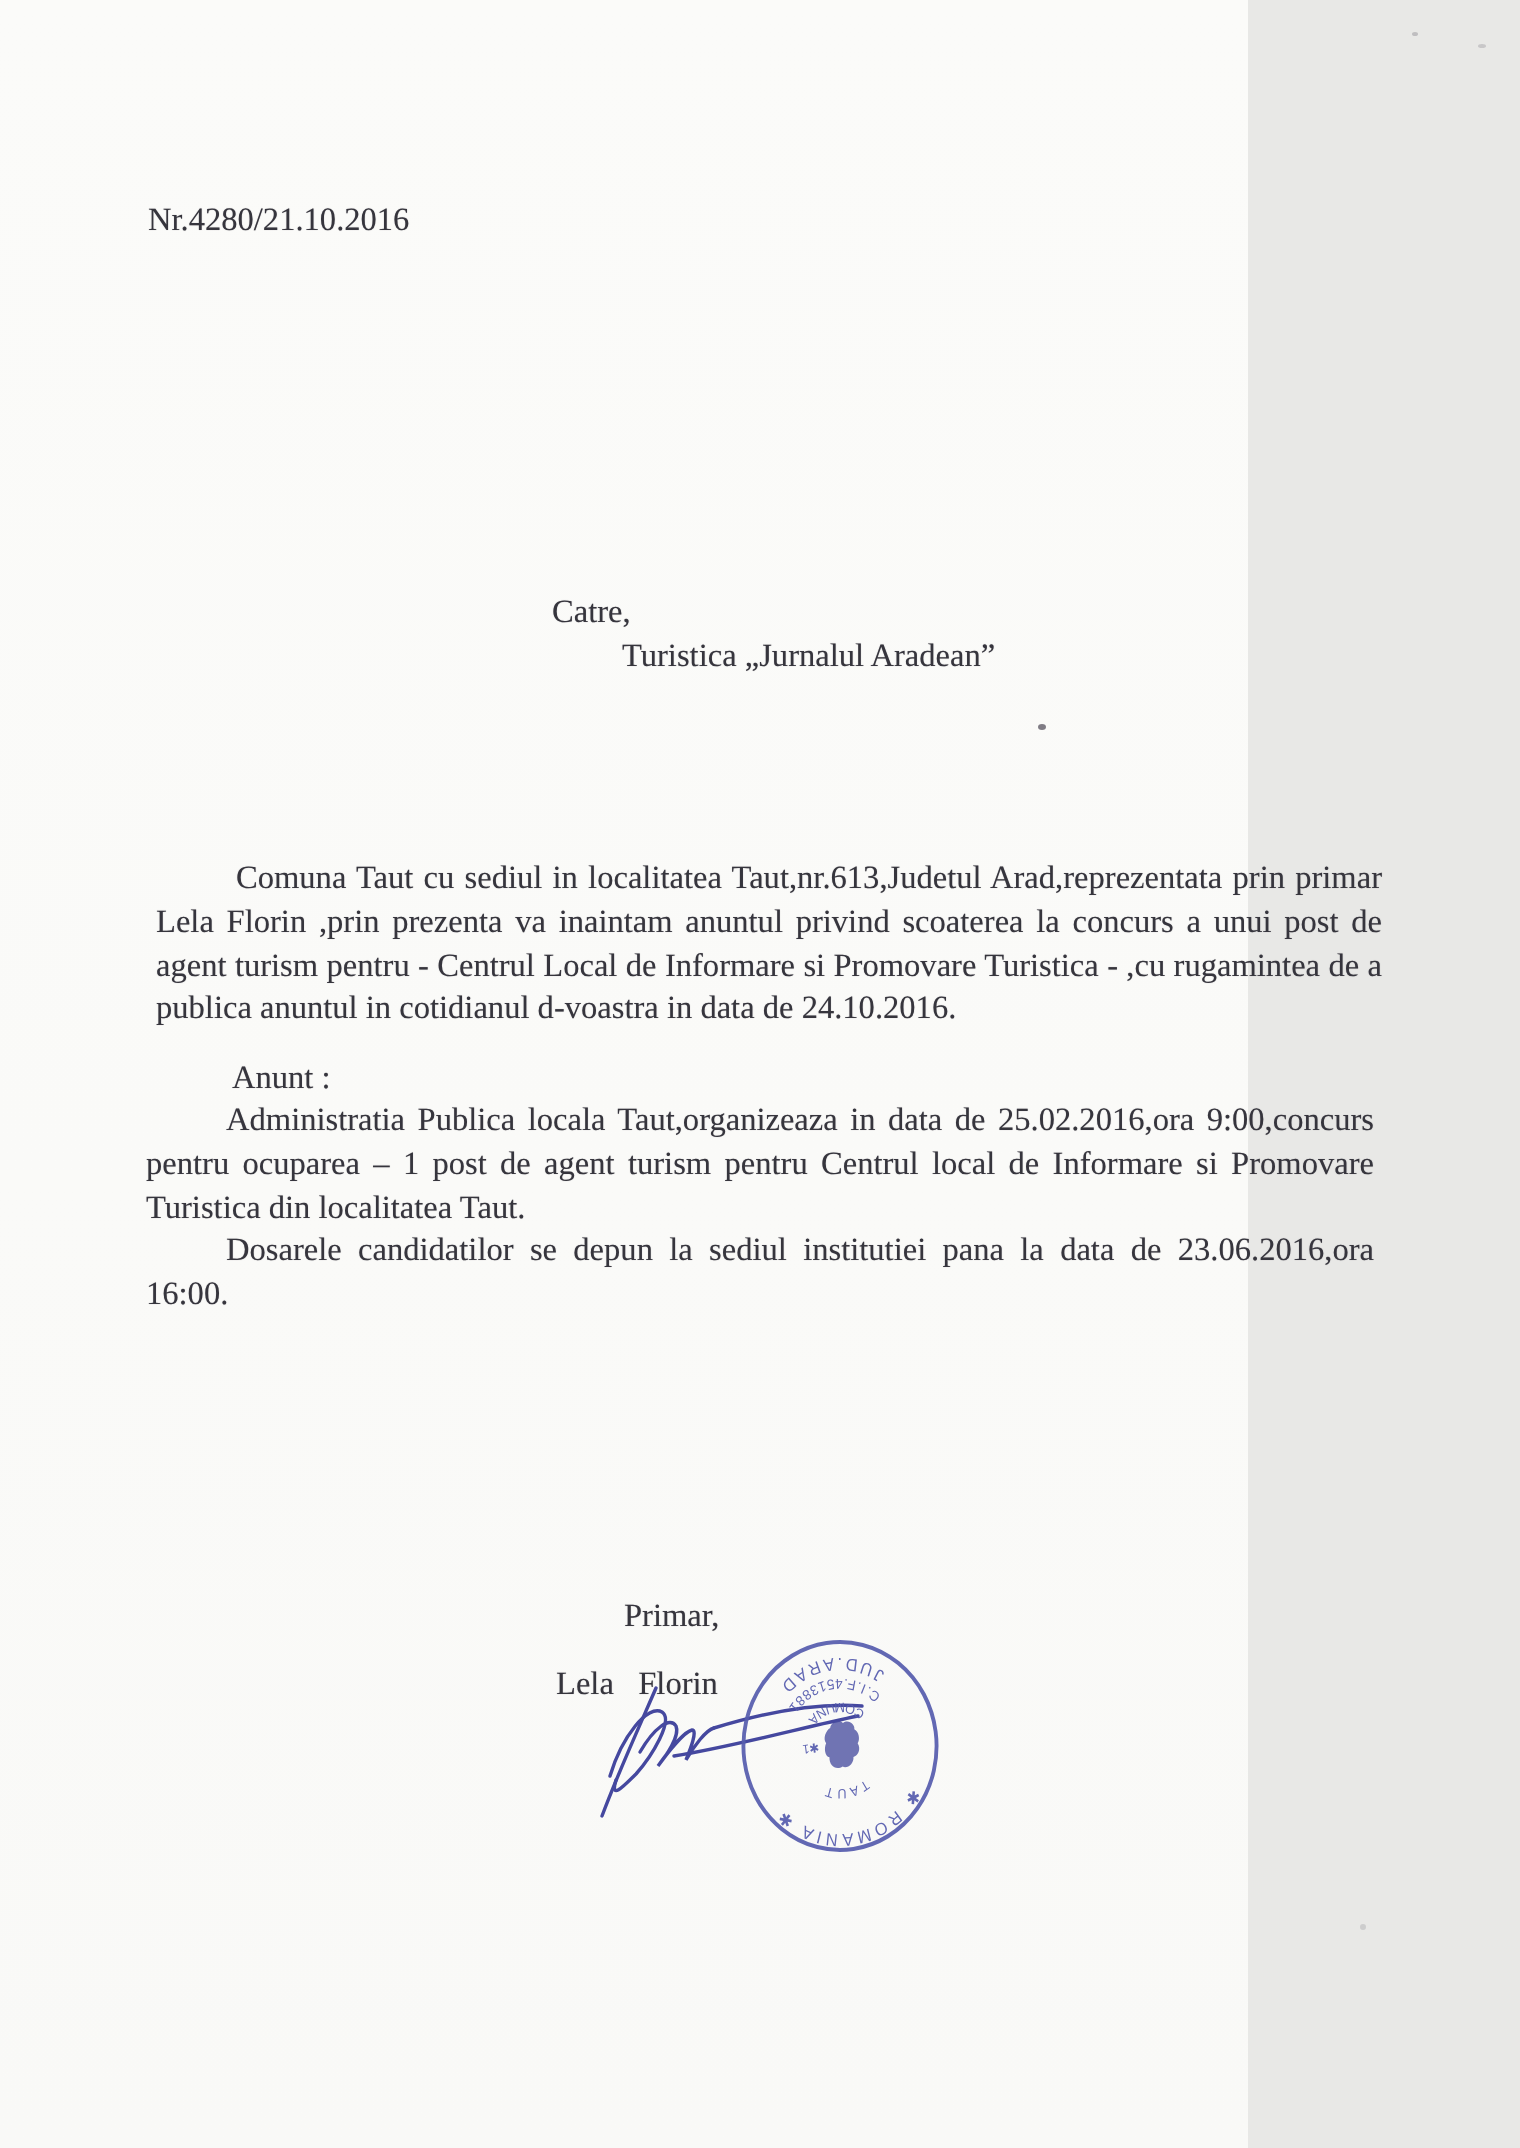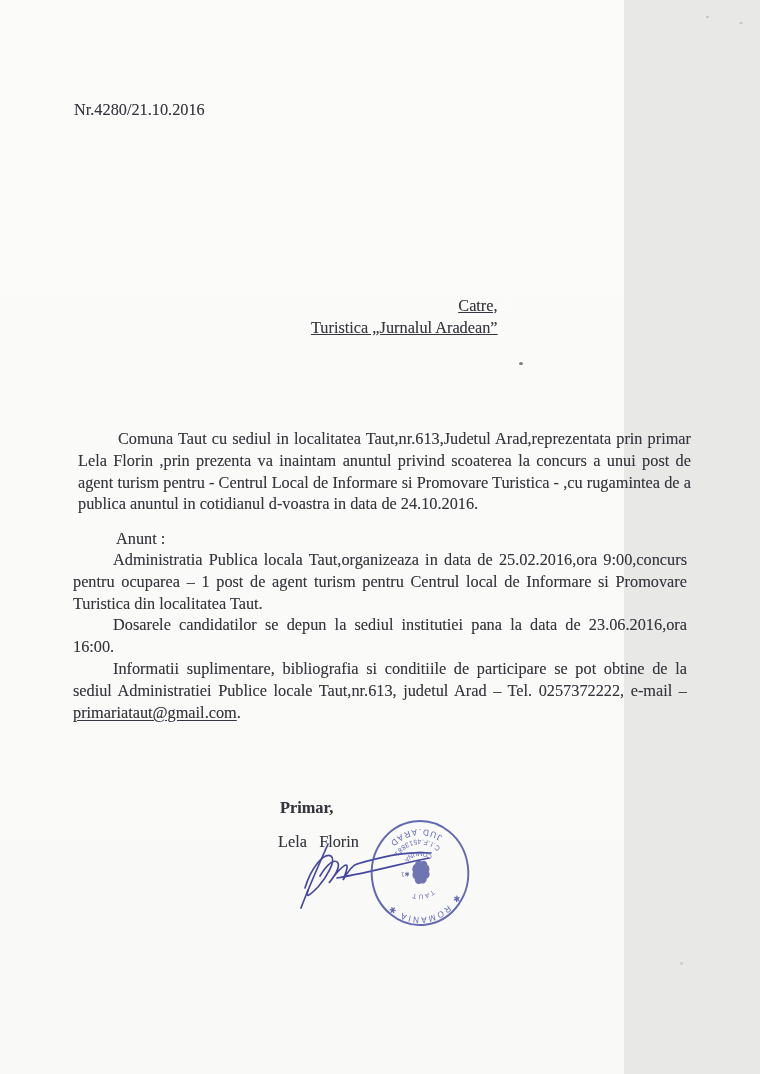--- a/index.html
+++ b/index.html
@@ -28,52 +28,51 @@
   }
   .block p{margin:0;text-indent:40px;}
   .ref{left:74px;top:99px;}
   .addressee{left:236px;top:295px;}
   .addressee .line2{margin-left:35px;margin-top:0;}
   .addressee p{margin:0;}
   .intro{left:78px;top:428px;width:613px;}
   .anunt{left:116px;top:511px;margin-top:17px;}
   .announcement{left:73px;top:549px;width:614px;}
   .email{text-decoration:underline;text-underline-offset:2px;}
-  .sig-title{left:280px;top:797px;font-weight:bold;}
+  .sig-title{left:312px;top:797px;}
   .sig-name{left:278px;top:815px;white-space:pre;margin-top:16px;}
   .signature-svg{position:absolute;left:280px;top:832px;width:160px;height:85px;}
   .stamp-svg{position:absolute;left:368px;top:817px;width:104px;height:112px;opacity:.92;}
   .speck{position:absolute;background:#55525e;border-radius:50%;}
   .speck1{left:519px;top:362px;width:4px;height:3px;opacity:.75;}
   .speck2{left:706px;top:16px;width:3px;height:2px;opacity:.28;}
   .speck3{left:739px;top:22px;width:4px;height:2px;opacity:.22;}
   .speck4{left:680px;top:962px;width:3px;height:3px;opacity:.18;}
 </style>
 </head>
 <body>
 
 <div class="page">
 
   <div class="txt ref">Nr.4280/21.10.2016</div>
 
-  <div class="block addressee" style="text-align:right;text-decoration:underline;">
+  <div class="block addressee" style="text-align:left;">
     <p>Catre,</p>
     <p class="line2">Turistica „Jurnalul Aradean”</p>
   </div>
 
   <div class="block intro">
     <p>Comuna Taut cu sediul in localitatea Taut,nr.613,Judetul Arad,reprezentata prin primar Lela Florin ,prin prezenta va inaintam anuntul privind scoaterea la concurs  a unui post de agent turism pentru - Centrul Local de Informare si Promovare Turistica - ,cu rugamintea de a publica anuntul in cotidianul d-voastra in data de 24.10.2016.</p>
   </div>
 
   <div class="txt anunt">Anunt :</div>
 
   <div class="block announcement">
     <p>Administratia Publica  locala Taut,organizeaza in data de  25.02.2016,ora 9:00,concurs pentru ocuparea – 1 post de agent turism  pentru Centrul local de Informare si Promovare Turistica din localitatea Taut.</p>
     <p>Dosarele candidatilor se depun la sediul institutiei pana la data de 23.06.2016,ora 16:00.</p>
-    <p><span>Informatii suplimentare, bibliografia si conditiile de participare se pot obtine de la sediul Administratiei  Publice  locale  Taut,nr.613, judetul Arad –  Tel.   0257372222,  e-mail – </span><span class="email">primariataut@gmail.com</span><span>.</span></p>
   </div>
 
   <div class="txt sig-title">Primar,</div>
   <div class="txt sig-name">Lela   Florin</div>
 
   <svg class="signature-svg" viewBox="0 0 160 85">
     <g fill="none" stroke="#3c3f9b" stroke-width="1.7" stroke-linecap="round" opacity="0.95">
       <path d="M 48,12 C 42,26 30,52 21,76"></path>
       <path d="M 25,56 C 31,36 44,20 51,24 C 57,28 46,46 38,55 C 31,62 25,68 28,58"></path>
       <path d="M 40,44 C 47,32 55,26 58,31 C 60,36 53,46 49,51 C 54,44 62,34 66,33 C 69,33 65,43 63,48 C 67,41 73,33 77,32"></path>

